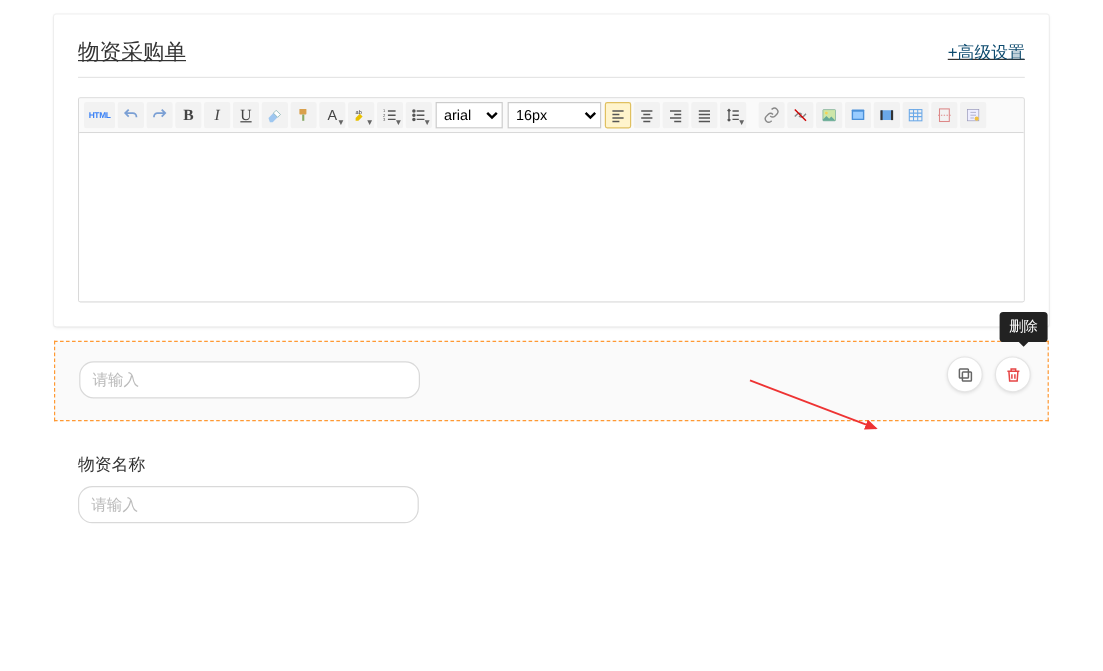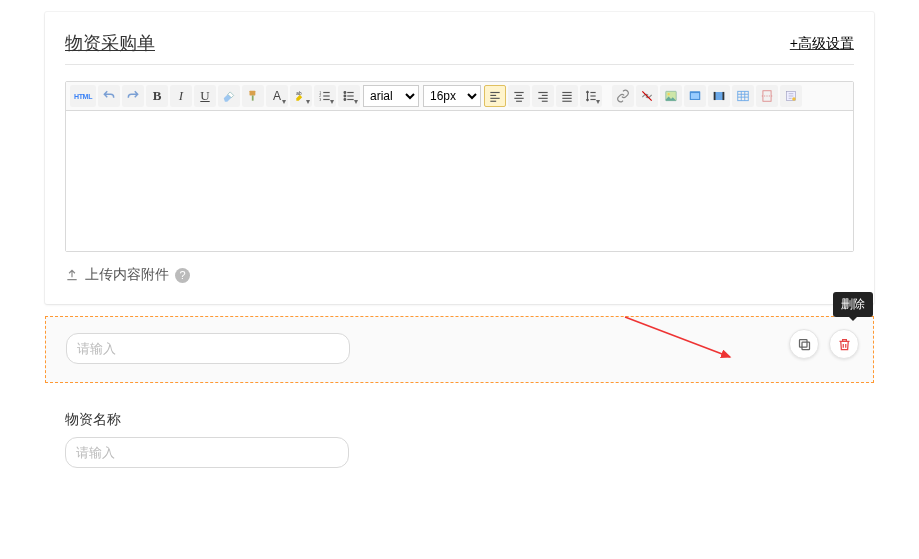--- a/index.html
+++ b/index.html
@@ -33,21 +33,21 @@
       width: 70%;
       outline: none;
       border-bottom: 1px solid transparent;
       padding: 2px 0 4px;
     }
     .title-underline {
       border-bottom: 1px solid #e5e5e5;
       margin: 0 20px;
     }
     .adv-link {
-      color: #000000;
+      color: #0c4a6e;
       font-size: 14px;
       cursor: pointer;
       margin-left: 40px;
     }
     .editor-wrap {
       margin: 16px 20px 0;
       border: 1px solid #d9d9d9;
       border-radius: 2px;
     }
     .toolbar {
@@ -89,21 +89,21 @@
     .tbtn.active { background: #fff4cc; border-color: #e0c060; }
     .tselect {
       height: 22px;
       font-size: 12px;
       border: 1px solid #ccc;
       background: #fff;
       padding: 0 2px;
       margin: 0 1px;
     }
     .tselect.font { width: 56px; }
-    .tselect.size { width: 58px; }
+    .tselect.size { width: 78px; }
     .editor-body {
       min-height: 140px;
       background: #fff;
     }
     .attach-row {
       display: flex;
       align-items: center;
       gap: 6px;
       padding: 14px 20px 0;
       font-size: 14px;
@@ -350,27 +350,20 @@
           <svg viewBox="0 0 24 24">
             <rect x="4" y="4" width="16" height="16" fill="#eef" stroke="#99b"></rect>
             <path d="M8 8h8M8 12h8M8 16h5" stroke="#99b"></path>
             <circle cx="17" cy="17" r="3" fill="#f0c040"></circle>
           </svg>
         </span>
     </div>
     <div class="editor-body"></div>
   </div>
 
-  <div class="attach-row">
-    <svg width="14" height="14" viewBox="0 0 24 24" fill="none" stroke="#888" stroke-width="2">
-        <path d="M12 16V4M7 9l5-5 5 5M4 20h16"></path>
-      </svg>
-    <span>上传内容附件</span>
-    <span class="q">?</span>
-  </div>
 </div>
 
 <div class="field-block selected">
   <div class="tooltip">删除</div>
   <div class="actions">
     <span class="circle-btn">
       <svg viewBox="0 0 24 24" fill="none" stroke="#666" stroke-width="2">
           <rect x="8" y="8" width="12" height="12" rx="1"></rect>
           <rect x="4" y="4" width="12" height="12" rx="1"></rect>
         </svg>

